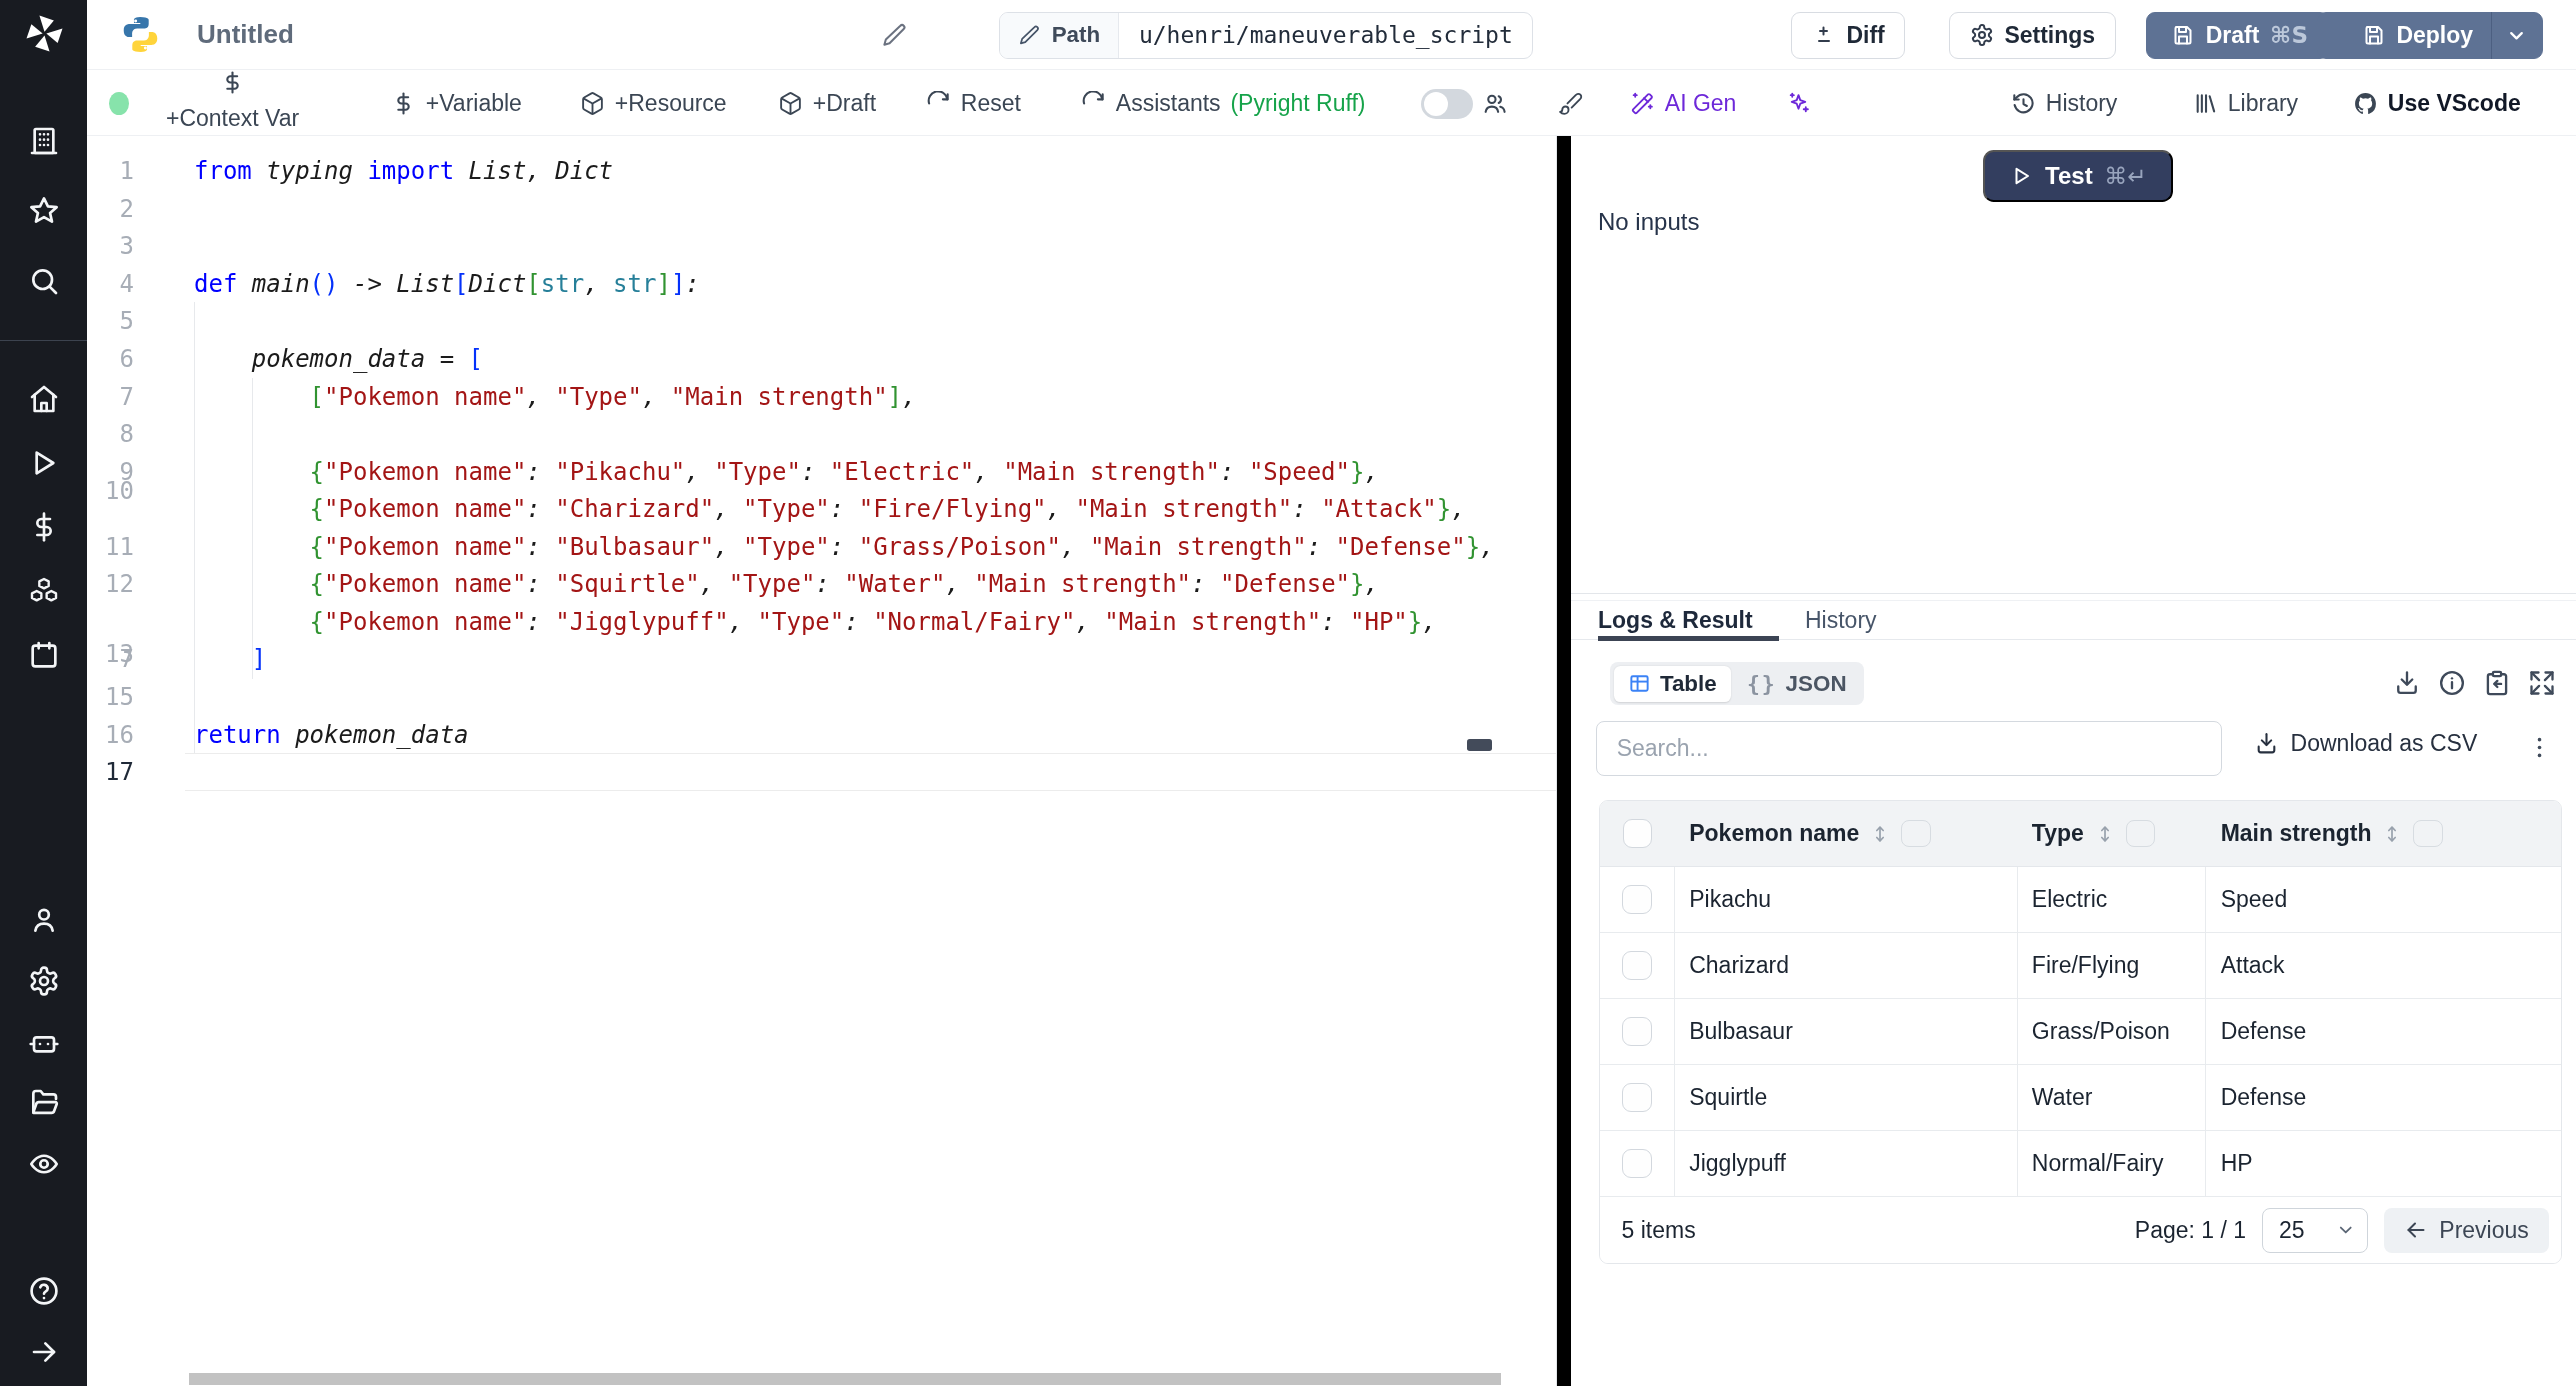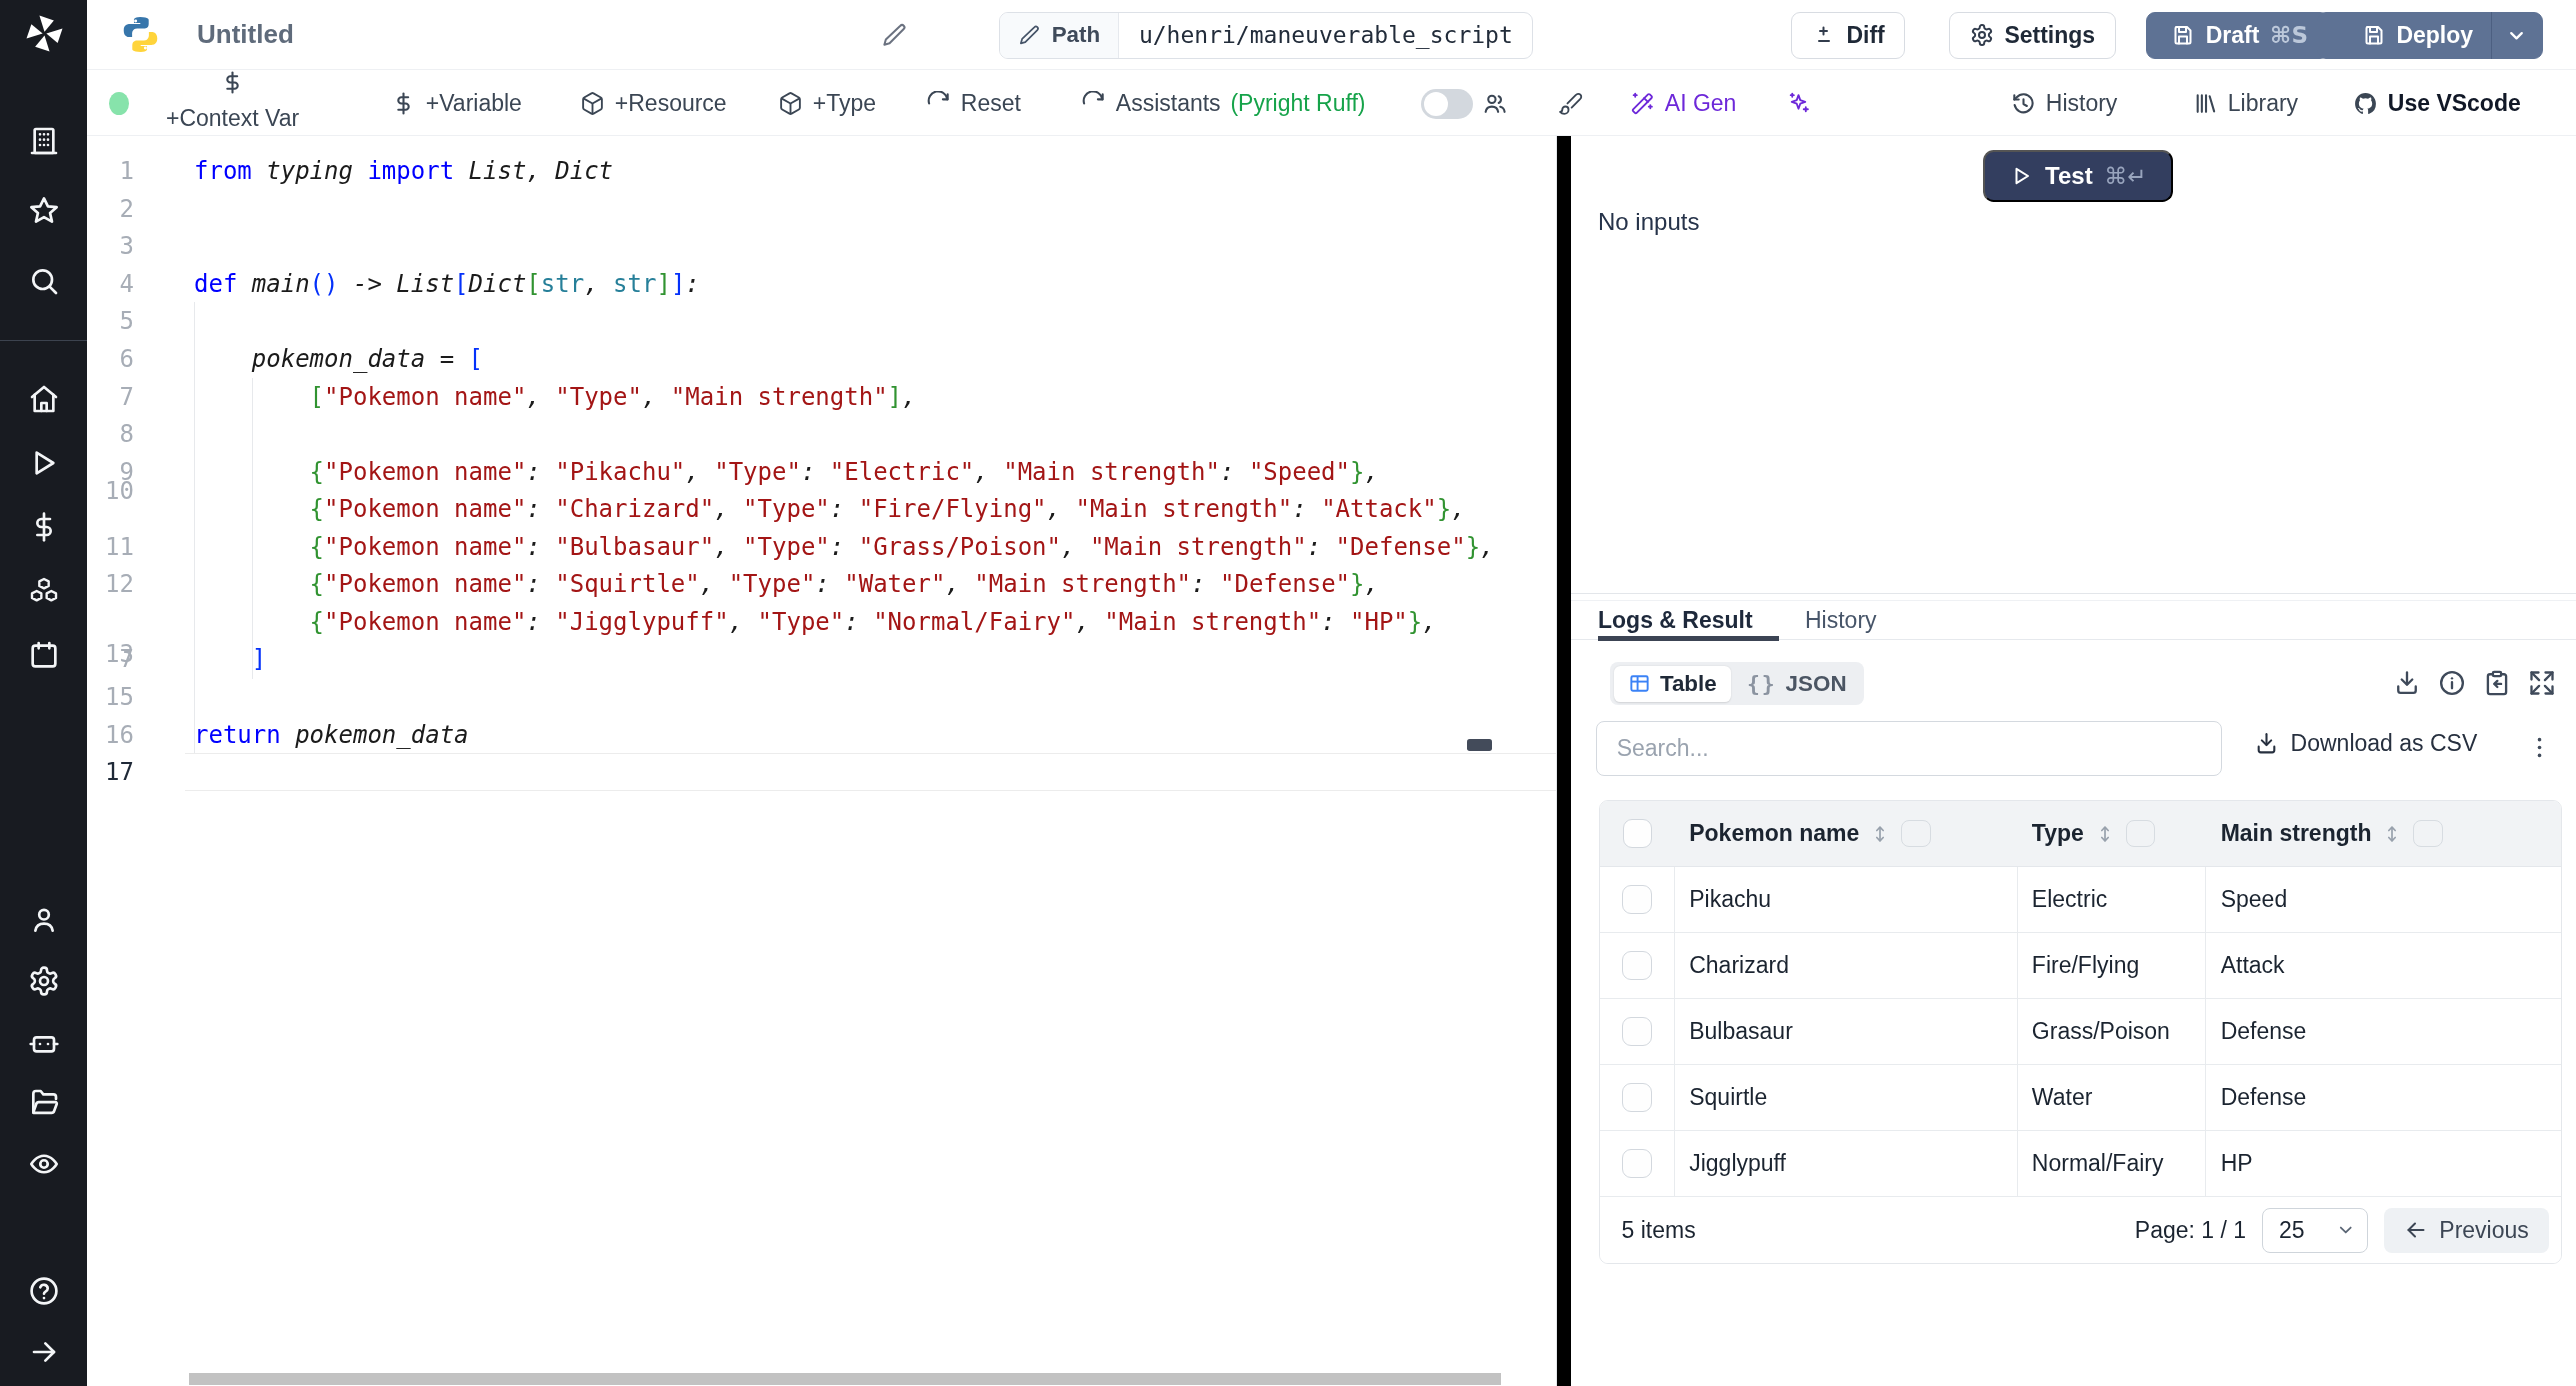--- a/index.html
+++ b/index.html
@@ -341,21 +341,21 @@
       <span>+Resource</span>
     </div>
     <div class="tool" style="left:691px;">
       <span class="icon">
           <svg viewBox="0 0 24 24" fill="none" stroke="currentColor" stroke-width="1.8" stroke-linejoin="round">
             <path d="M21 16V8a2 2 0 00-1-1.73l-7-4a2 2 0 00-2 0l-7 4A2 2 0 003 8v8a2 2 0 001 1.73l7 4a2 2 0 002 0l7-4A2 2 0 0021 16z"></path>
             <path d="M3.3 7.1L12 12l8.7-4.9"></path>
             <path d="M12 12v10"></path>
           </svg>
         </span>
-      <span>+Type</span>
+      <span>+Draft</span>
     </div>
     <div class="tool" style="left:839px;">
       <span class="icon">
           <svg viewBox="0 0 24 24" fill="none" stroke="currentColor" stroke-width="2" stroke-linecap="round" stroke-linejoin="round">
             <path d="M20.5 8A9 9 0 103 12"></path>
             <path d="M20.8 3.2V8h-4.6"></path>
           </svg>
         </span>
       <span>Reset</span>
     </div>

